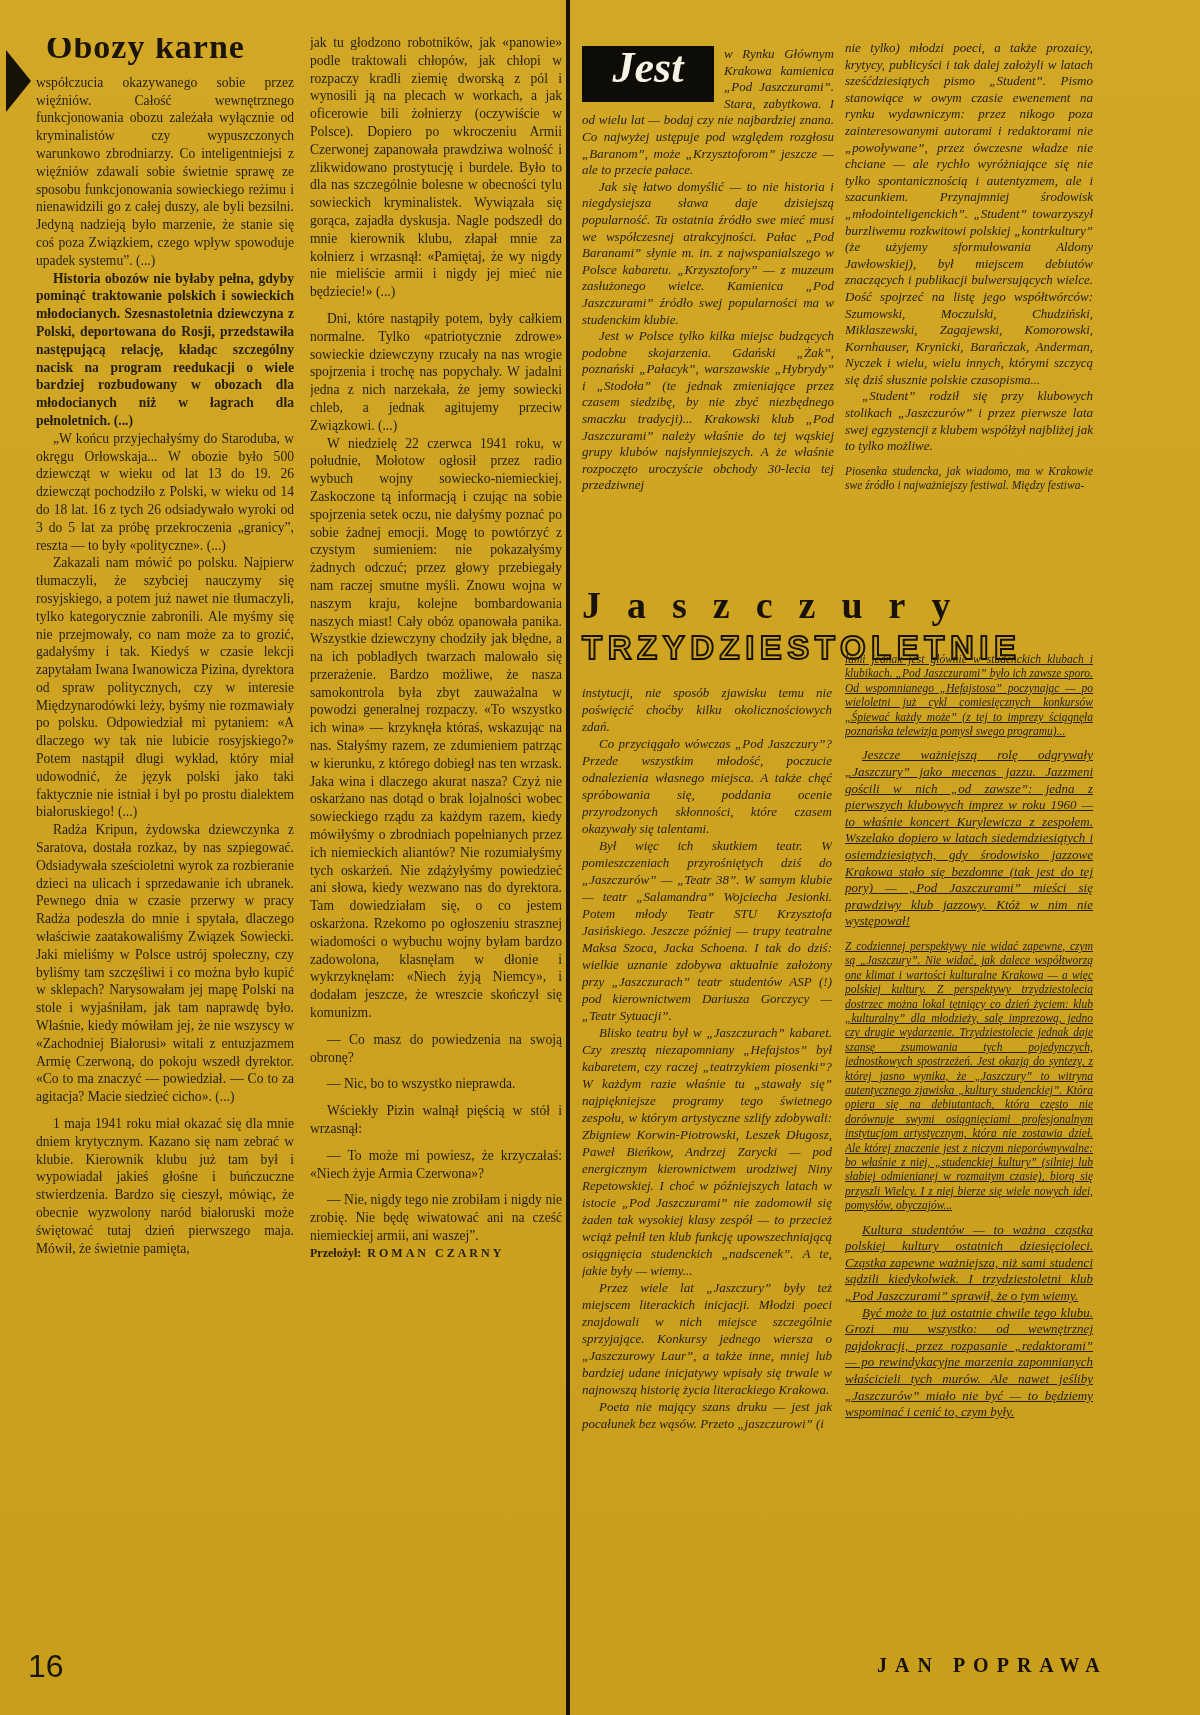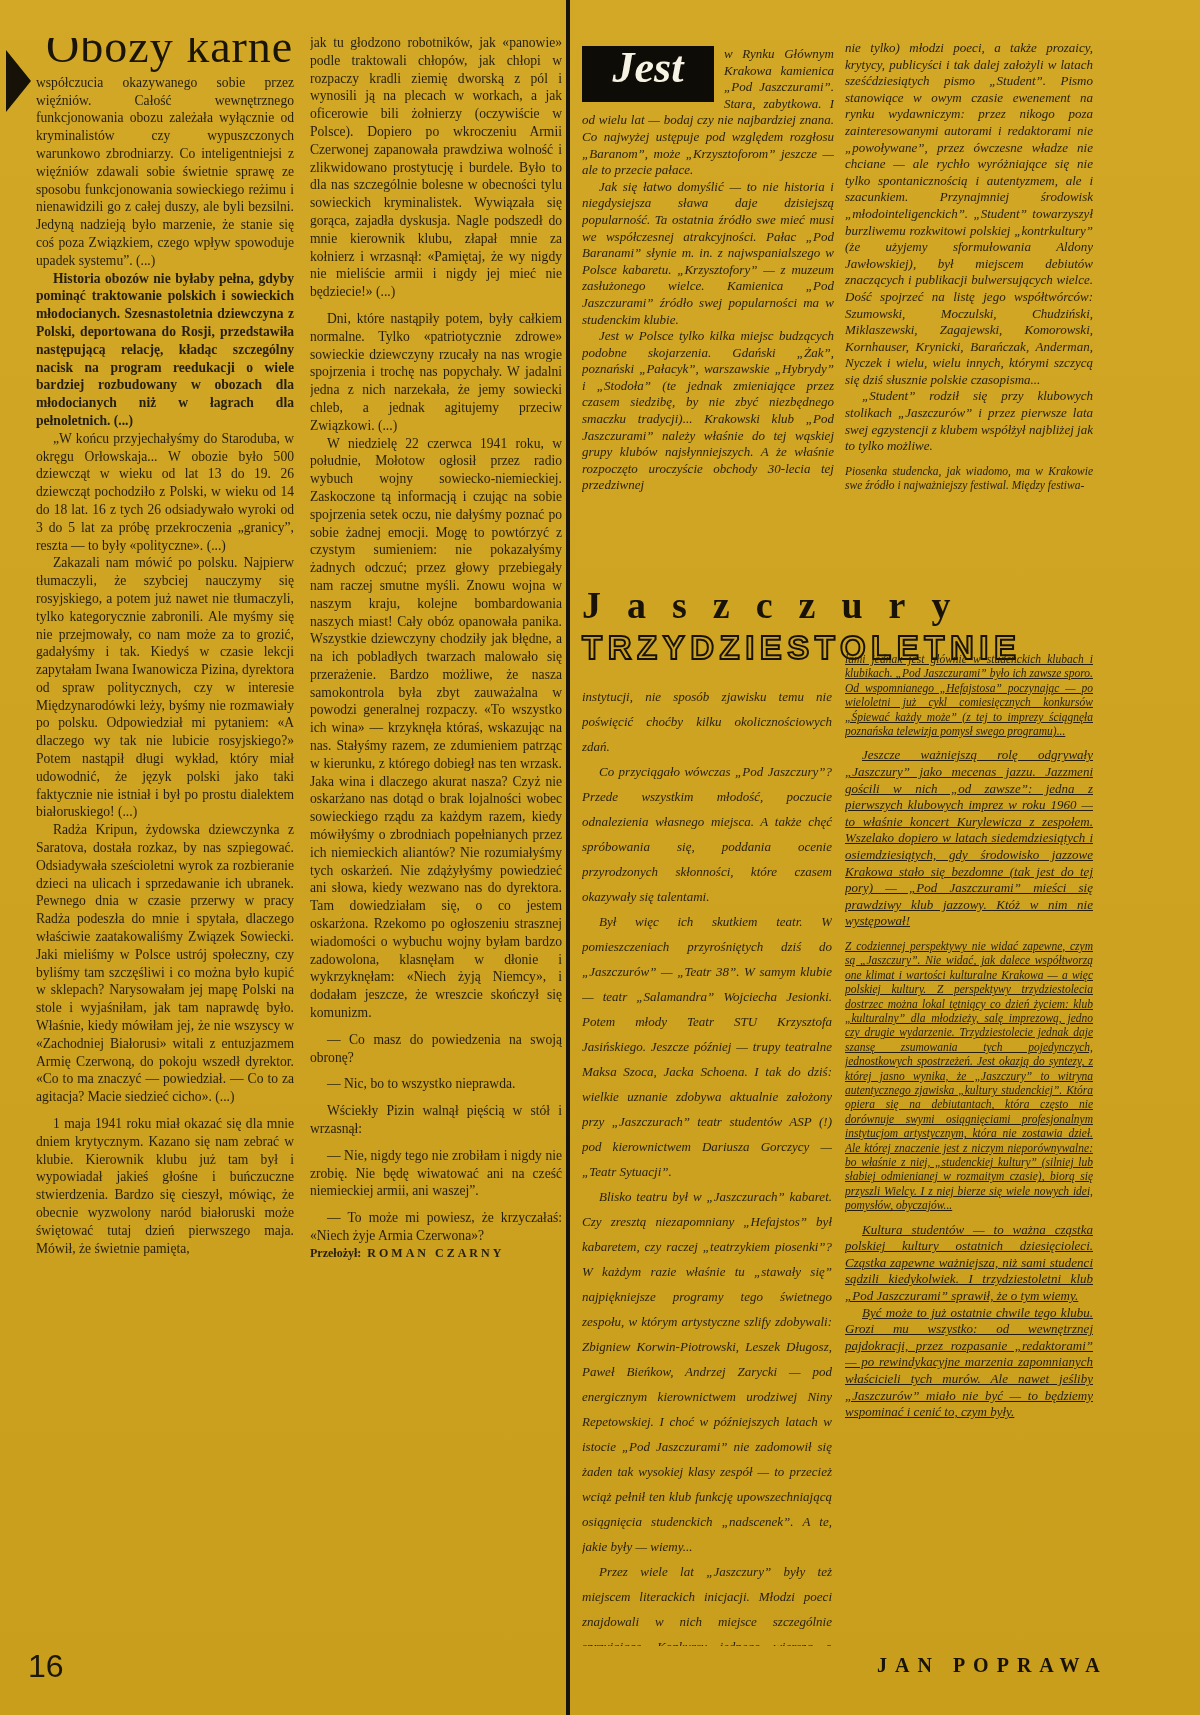--- a/index.html
+++ b/index.html
@@ -15,22 +15,22 @@
 
   .arrow {
     position:absolute; left:6px; top:50px; width:0; height:0;
     border-top:31px solid transparent; border-bottom:31px solid transparent;
     border-left:25px solid #161208;
   }
 
   .vrule { position:absolute; left:566px; top:0; width:4px; height:1715px; background:#171309; }
 
   .article-title {
-    font-family:"Liberation Serif", serif; font-weight:400;
-    font-size:46px; letter-spacing:1px; color:#1b1507;
+    font-family:"Liberation Serif", serif; font-weight:700;
+    font-size:34px; letter-spacing:1px; color:#1b1507;
     margin:0 0 18px 10px;
   }
 
   .col { position:absolute; text-align:justify; overflow:hidden; }
   .col p { margin:0; text-indent:17px; }
   .col p.noindent { text-indent:0; }
   .col p.bold { font-weight:700; }
   .col p.gap { margin-top:9px; }
   .col p.small { font-size:11.5px; line-height:14.4px; }
 
@@ -58,21 +58,21 @@
   .headline {
     font-family:"Liberation Serif", serif; font-weight:700; font-size:38px;
     letter-spacing:26px; white-space:nowrap; color:#181306; line-height:1.05;
   }
   .subheadline {
     margin-top:5px; font-family:"Liberation Sans", sans-serif; font-weight:700;
     font-size:33px; letter-spacing:5.5px; white-space:nowrap;
     color:transparent; -webkit-text-stroke:2px #181306; line-height:1.05;
   }
 
-  .bodyA { left:582px; top:684px; width:250px; height:962px; font-size:13px; line-height:25px; }
+  .bodyA { left:582px; top:684px; width:250px; height:962px; font-size:13px; line-height:17px; }
   .bodyB { left:845px; top:652px; width:248px; height:956px; font-size:13px; line-height:16.6px;text-decoration:underline; }
 
   .author {
     position:absolute; left:842px; top:1654px; width:258px;
     font-family:"Liberation Serif", serif; font-weight:700; font-size:20px;
     letter-spacing:8px; white-space:nowrap; color:#181306;margin-left:35px;
   }
 
   .page-number {
     position:absolute; left:28px; top:1648px;
@@ -100,22 +100,22 @@
   </section>
 
   <section class="col col-left2">
     <div>
         <p class="noindent">jak tu głodzono robotników, jak «panowie» podle traktowali chłopów, jak chłopi w rozpaczy kradli ziemię dworską z pól i wynosili ją na plecach w workach, a jak oficerowie bili żołnierzy (oczywiście w Polsce). Dopiero po wkroczeniu Armii Czerwonej zapanowała prawdziwa wolność i zlikwidowano prostytucję i burdele. Było to dla nas szczególnie bolesne w obecności tylu sowieckich kryminalistek. Wywiązała się gorąca, zajadła dyskusja. Nagle podszedł do mnie kierownik klubu, złapał mnie za kołnierz i wrzasnął: «Pamiętaj, że wy nigdy nie mieliście armii i nigdy jej mieć nie będziecie!» (...)</p>
         <p class="gap">Dni, które nastąpiły potem, były całkiem normalne. Tylko «patriotycznie zdrowe» sowieckie dziewczyny rzucały na nas wrogie spojrzenia i trochę nas popychały. W jadalni jedna z nich narzekała, że jemy sowiecki chleb, a jednak agitujemy przeciw Związkowi. (...)</p>
         <p>W niedzielę 22 czerwca 1941 roku, w południe, Mołotow ogłosił przez radio wybuch wojny sowiecko-niemieckiej. Zaskoczone tą informacją i czując na sobie spojrzenia setek oczu, nie dałyśmy poznać po sobie żadnej emocji. Mogę to powtórzyć z czystym sumieniem: nie pokazałyśmy żadnych odczuć; przez głowy przebiegały nam raczej smutne myśli. Znowu wojna w naszym kraju, kolejne bombardowania naszych miast! Cały obóz opanowała panika. Wszystkie dziewczyny chodziły jak błędne, a na ich pobladłych twarzach malowało się przerażenie. Bardzo możliwe, że nasza samokontrola była zbyt zauważalna w powodzi generalnej rozpaczy. «To wszystko ich wina» — krzyknęła któraś, wskazując na nas. Stałyśmy razem, ze zdumieniem patrząc w kierunku, z którego dobiegł nas ten wrzask. Jaka wina i dlaczego akurat nasza? Czyż nie oskarżano nas dotąd o brak lojalności wobec sowieckiego rządu za każdym razem, kiedy mówiłyśmy o zbrodniach popełnianych przez ich niemieckich aliantów? Nie rozumiałyśmy tych oskarżeń. Nie zdążyłyśmy powiedzieć ani słowa, kiedy wezwano nas do dyrektora. Tam dowiedziałam się, o co jestem oskarżona. Rzekomo po ogłoszeniu strasznej wiadomości o wybuchu wojny byłam bardzo zadowolona, klasnęłam w dłonie i wykrzyknęłam: «Niech żyją Niemcy», i dodałam jeszcze, że wreszcie skończył się komunizm.</p>
         <p class="gap">— Co masz do powiedzenia na swoją obronę?</p>
         <p class="gap">— Nic, bo to wszystko nieprawda.</p>
         <p class="gap">Wściekły Pizin walnął pięścią w stół i wrzasnął:</p>
+        <p class="gap">— To może mi powiesz, że krzyczałaś: «Niech żyje Armia Czerwona»?</p>
         <p class="gap">— Nie, nigdy tego nie zrobiłam i nigdy nie zrobię. Nie będę wiwatować ani na cześć niemieckiej armii, ani waszej”.</p>
-        <p class="gap">— To może mi powiesz, że krzyczałaś: «Niech żyje Armia Czerwona»?</p>
       </div>
     <p class="translator">
       <span>Przełożył:</span><span class="translator-name">ROMAN CZARNY</span>
     </p>
   </section>
 
   <section class="col intro1 italic">
     <div class="jest-box">
       <span class="jest-word">Jest</span>
     </div>

